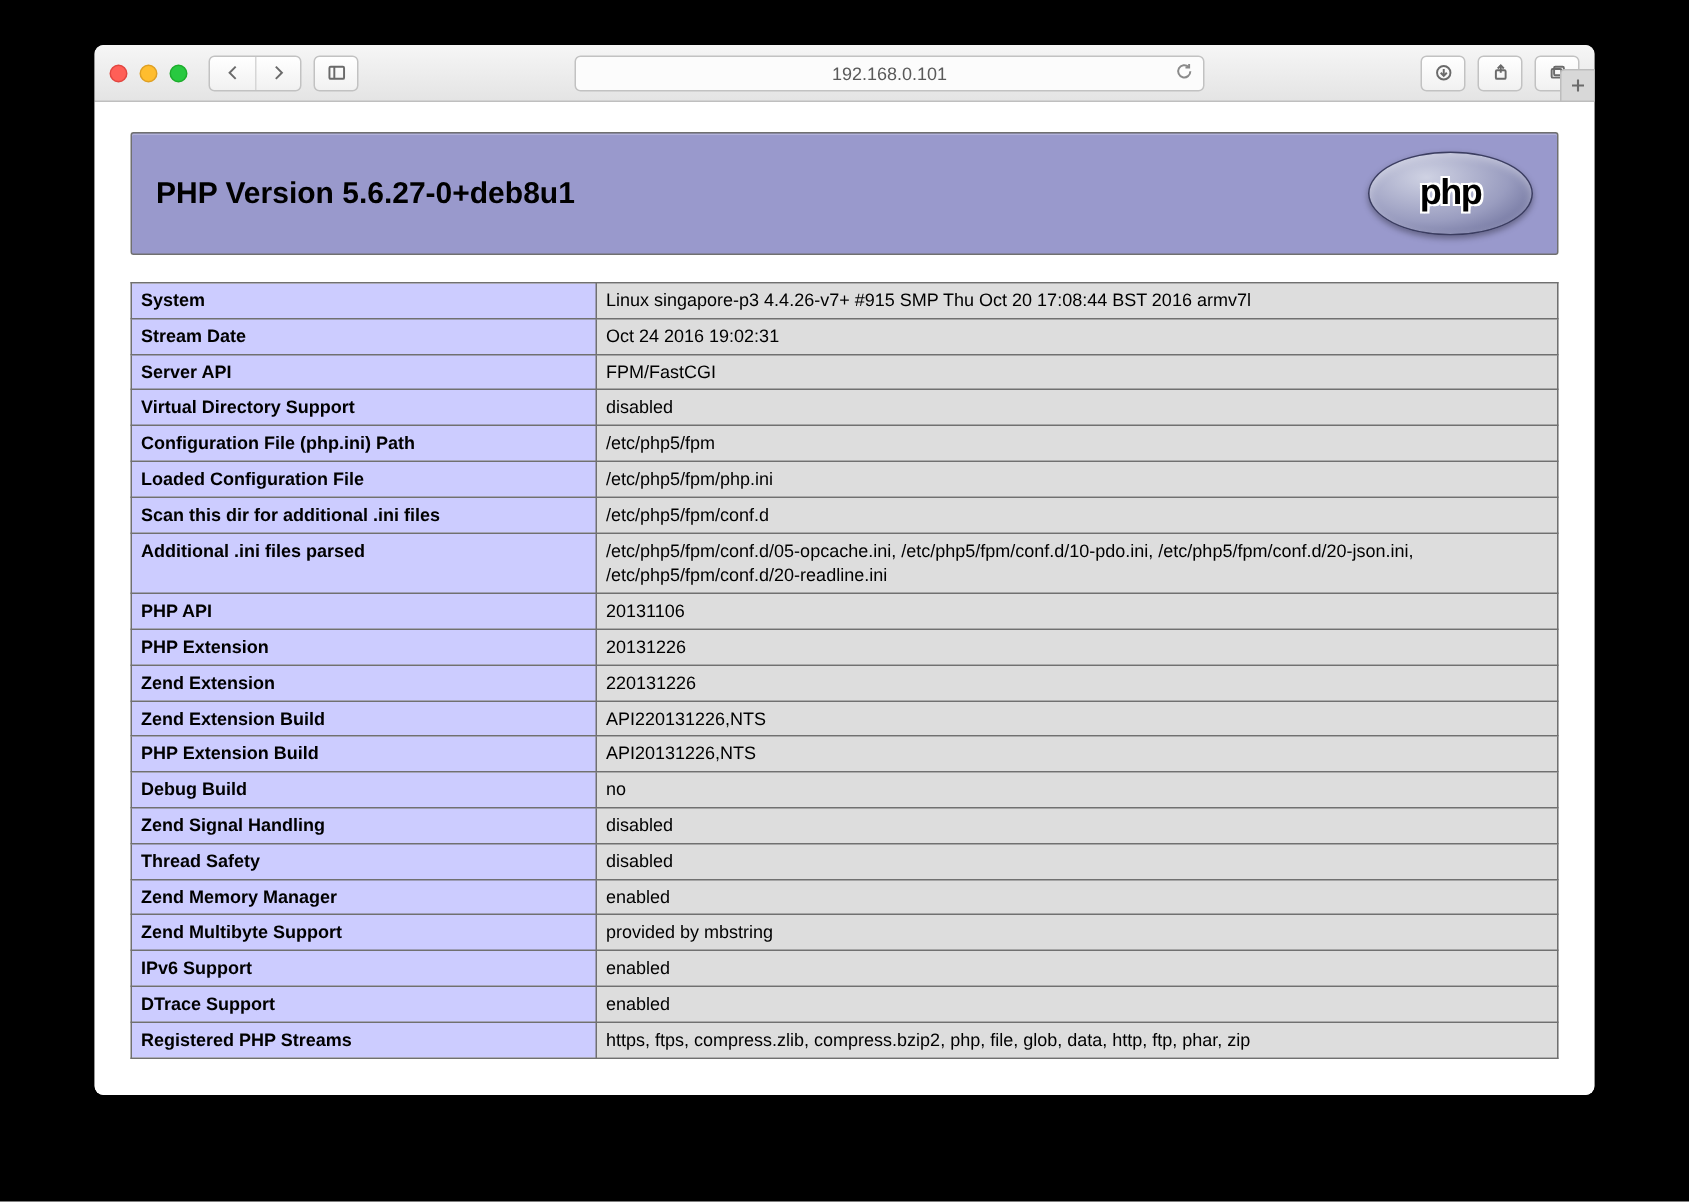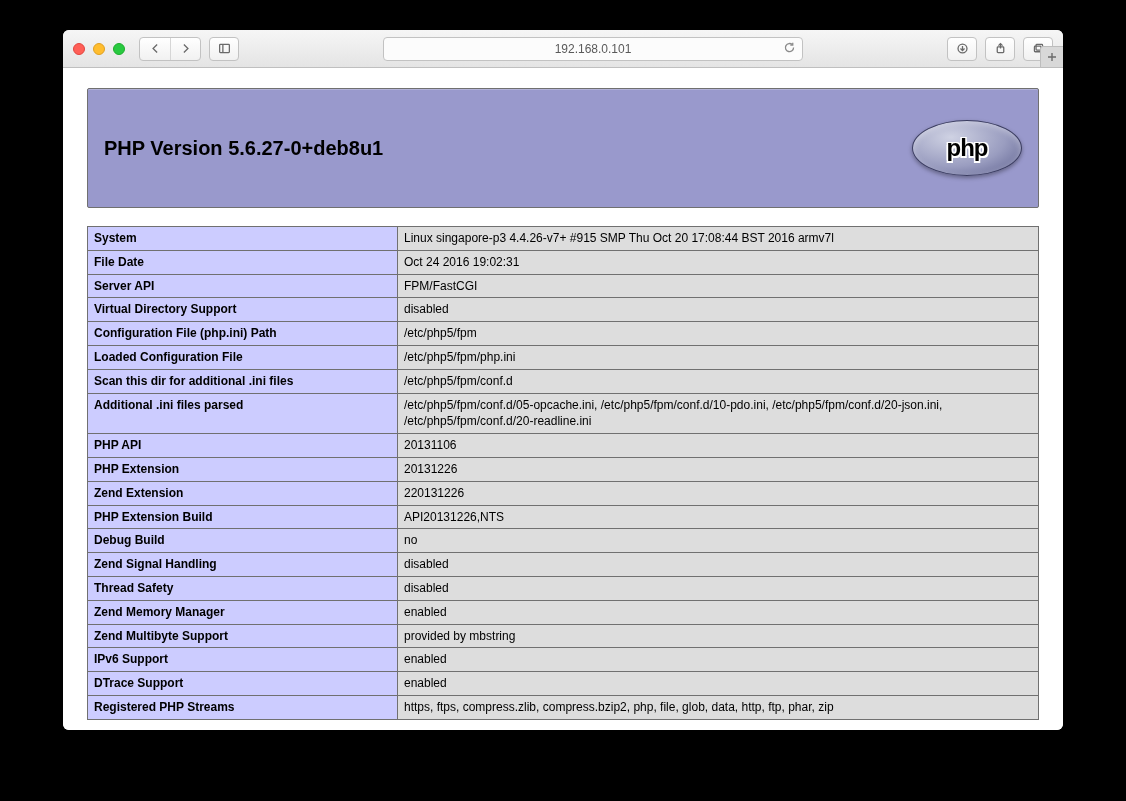--- a/index.html
+++ b/index.html
@@ -114,21 +114,21 @@
   }
   .page {
     padding: 20px 24px 0 24px;
   }
 
   
   .php-header {
     background: #9999cc;
     border: 1px solid #707070;
     border-radius: 2px;
-    padding: 31px 16px;
+    padding: 12px 16px;
     display: flex;
     align-items: center;
     justify-content: space-between;
     margin-bottom: 18px;
     box-shadow: inset 0 1px 0 rgba(255,255,255,.25);
   }
   .php-header h1 {
     font-size: 20px;
     font-weight: 700;
     color: #000;
@@ -266,21 +266,21 @@
         </div>
       </div>
 
       <table class="phpinfo">
         <tbody id="phpinfo-body">
             <tr>
               <td class="k">System</td>
               <td class="v">Linux singapore-p3 4.4.26-v7+ #915 SMP Thu Oct 20 17:08:44 BST 2016 armv7l</td>
             </tr>
             <tr>
-              <td class="k">File Date</td>
+              <td class="k">Stream Date</td>
               <td class="v">Oct 24 2016 19:02:31</td>
             </tr>
             <tr>
               <td class="k">Server API</td>
               <td class="v">FPM/FastCGI</td>
             </tr>
             <tr>
               <td class="k">Virtual Directory Support</td>
               <td class="v">disabled</td>
             </tr>
@@ -306,20 +306,24 @@
             </tr>
             <tr>
               <td class="k">PHP Extension</td>
               <td class="v">20131226</td>
             </tr>
             <tr>
               <td class="k">Zend Extension</td>
               <td class="v">220131226</td>
             </tr>
             <tr>
+              <td class="k">Zend Extension Build</td>
+              <td class="v">API220131226,NTS</td>
+            </tr>
+            <tr>
               <td class="k">PHP Extension Build</td>
               <td class="v">API20131226,NTS</td>
             </tr>
             <tr>
               <td class="k">Debug Build</td>
               <td class="v">no</td>
             </tr>
             <tr>
               <td class="k">Zend Signal Handling</td>
               <td class="v">disabled</td>

